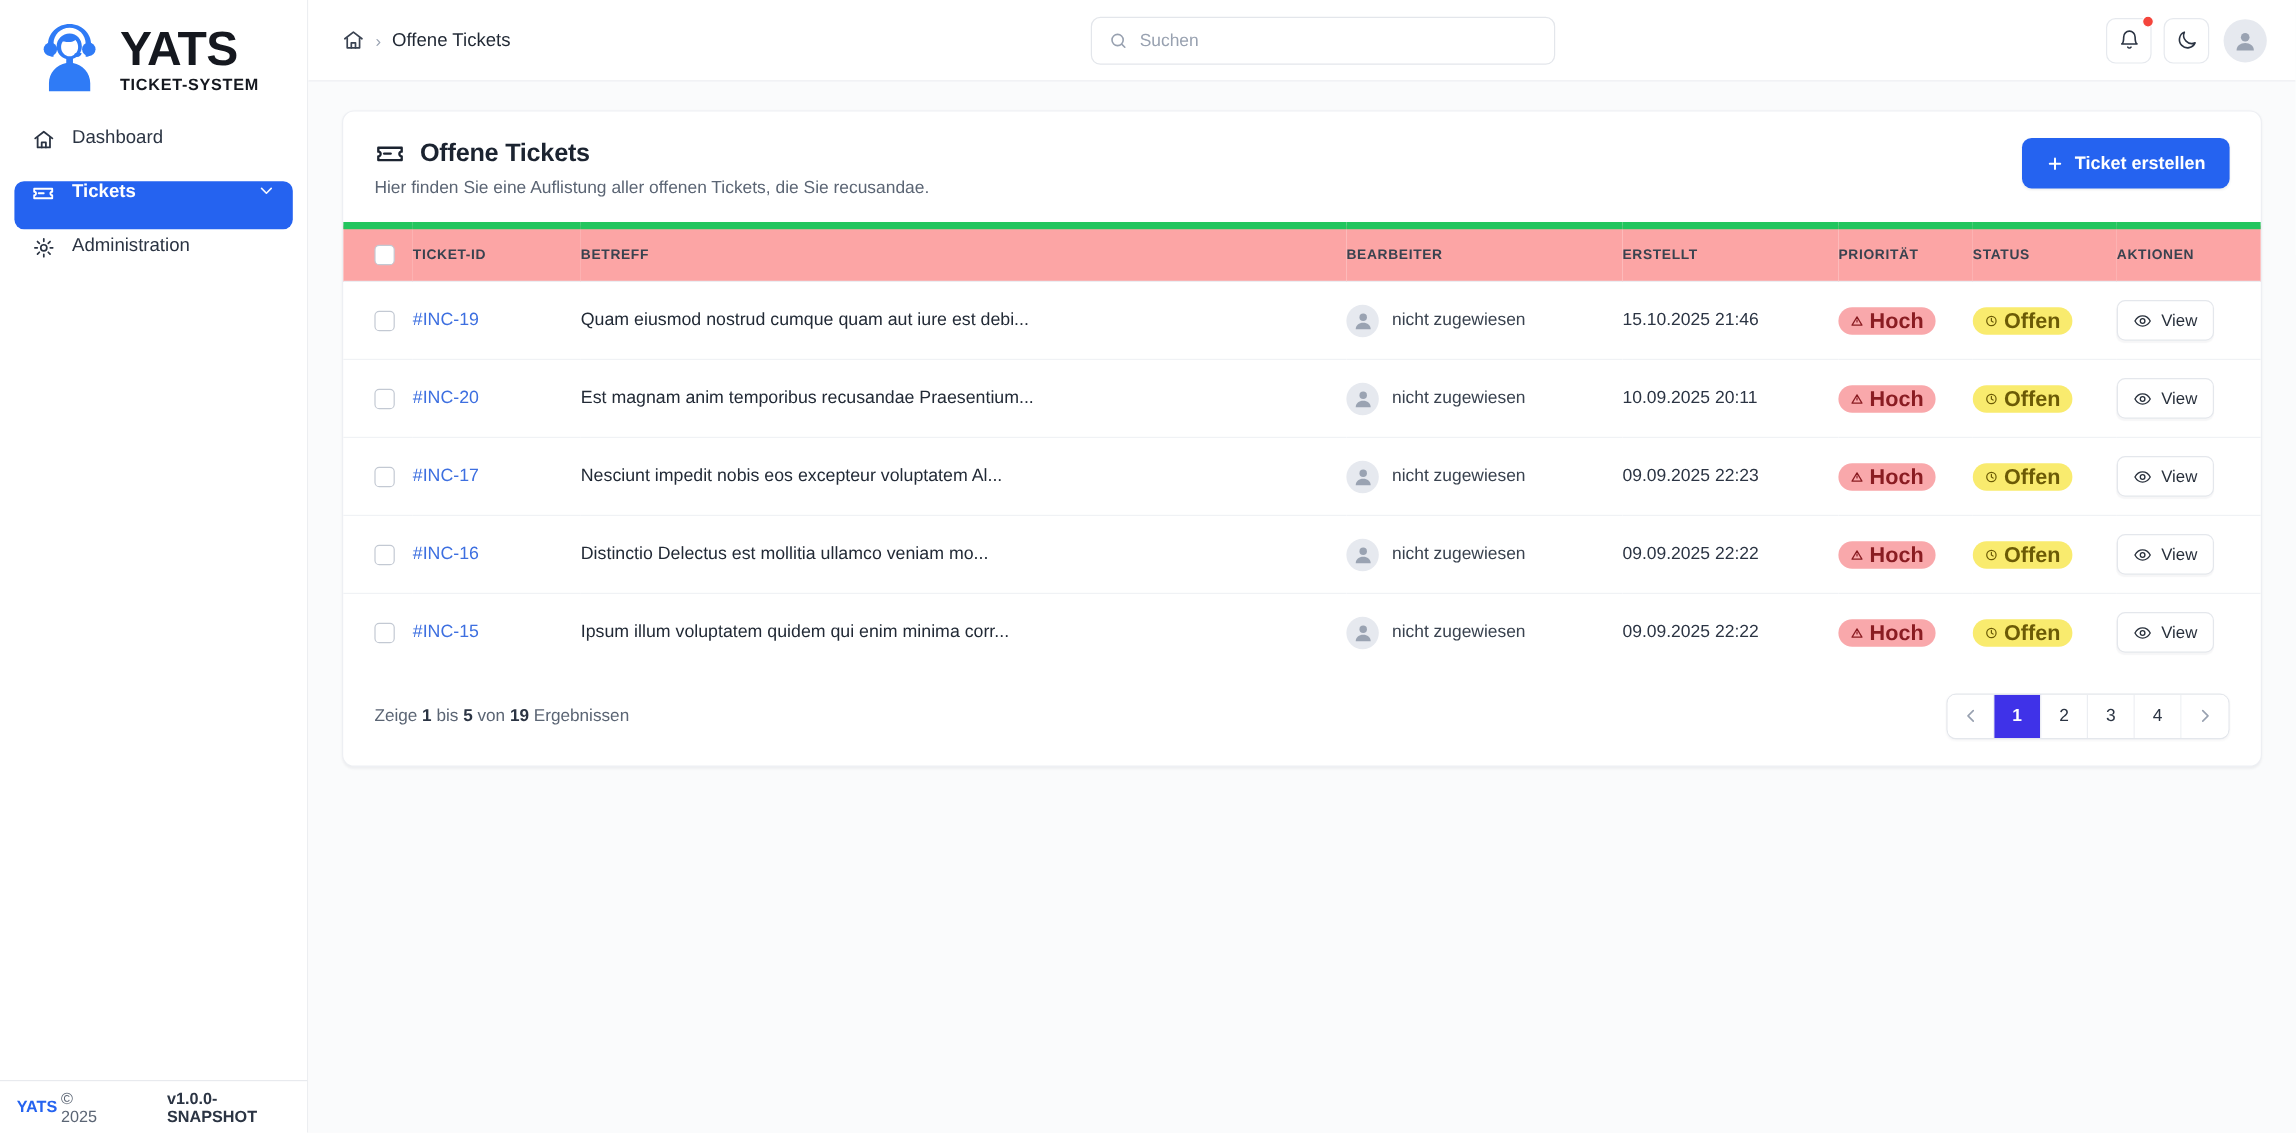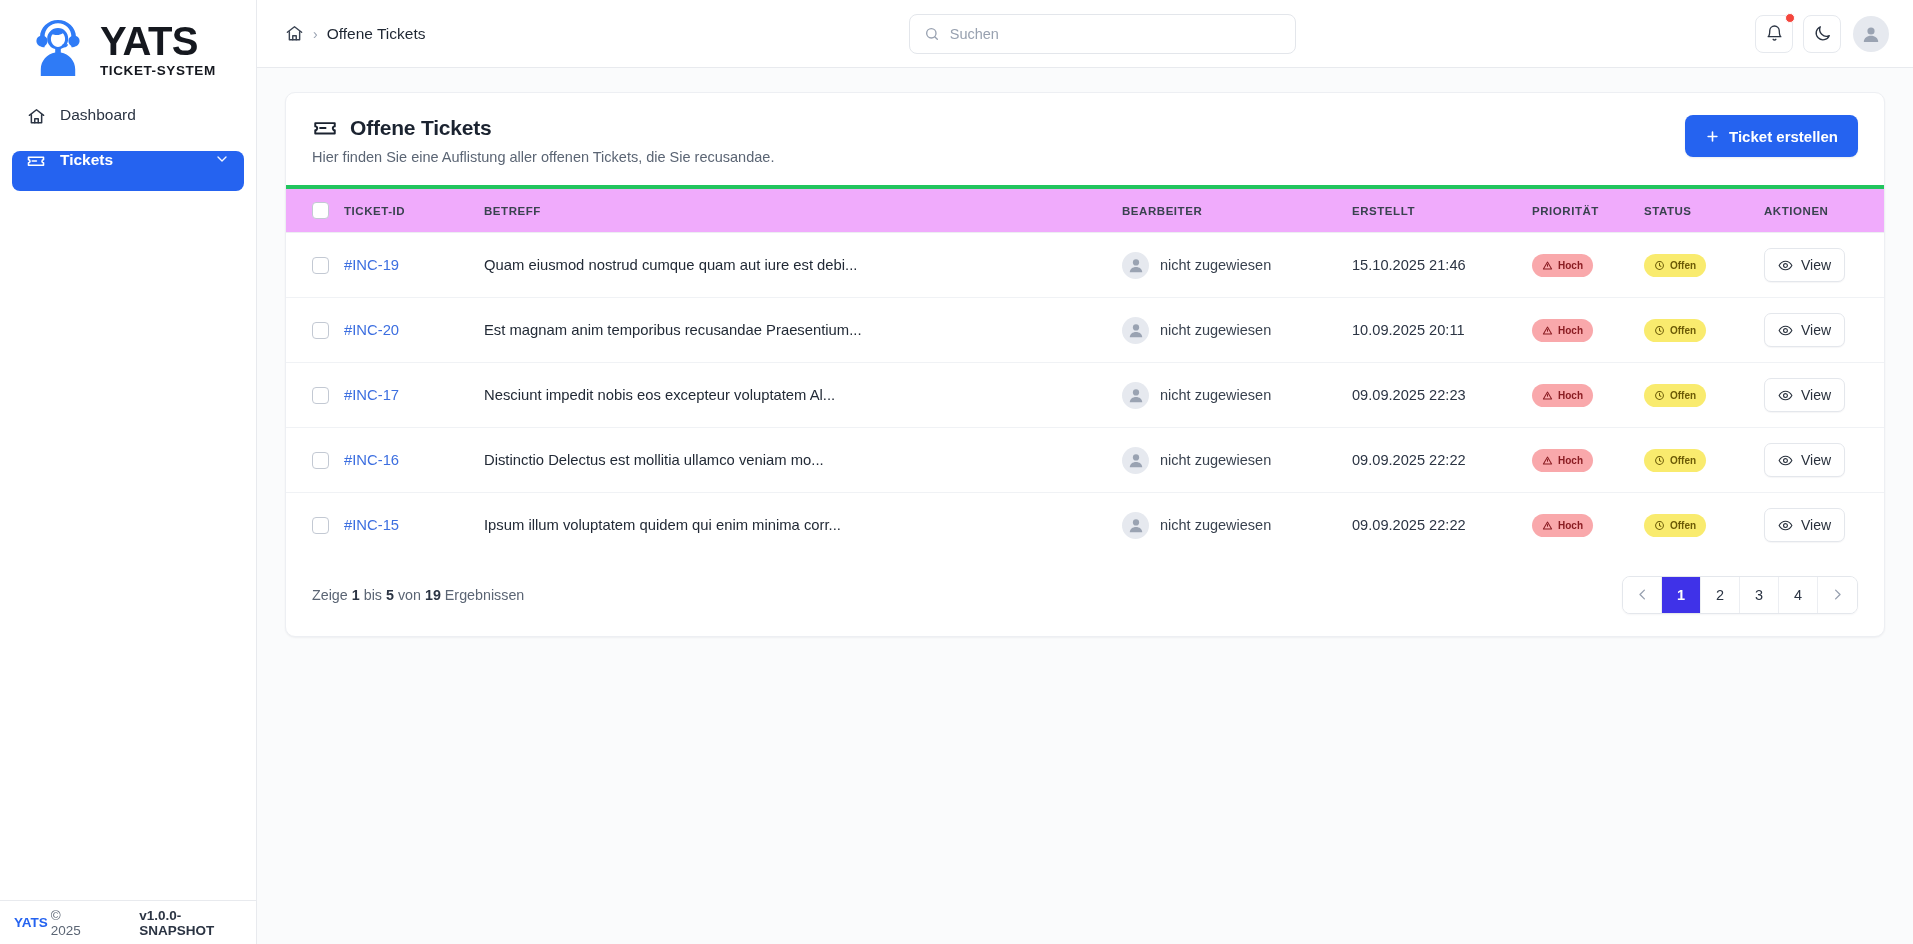--- a/index.html
+++ b/index.html
@@ -131,21 +131,21 @@
     display: inline-flex; align-items: center; gap: 9px;
     height: 42px; padding: 0 20px;
     background: #2563f0; color: #ffffff;
     border: 0; border-radius: 8px; cursor: pointer;
     font-family: "Liberation Sans", sans-serif;
     font-size: 15px; font-weight: 700;
     box-shadow: 0 1px 2px rgba(16,24,40,.08);
   }
 
   table { width: 100%; border-collapse: collapse; }
-  thead tr { background: #f0abfc; border-top: 4px solid #22c55e; border-bottom: 1px solid #eceef2; }
+  thead tr { background: #fca5a5; border-top: 6px solid #22c55e; border-bottom: 1px solid #eceef2; }
   th {
     text-align: left; font-size: 11.5px; font-weight: 700;
     letter-spacing: .55px; color: #39424f; text-transform: uppercase;
     padding: 13px 0; height: 44px; white-space: nowrap;
   }
   td { padding: 0; height: 65px; font-size: 14.8px; color: #2b3443; vertical-align: middle; }
   tbody tr { border-bottom: 1px solid #f0f2f5; }
   tbody tr:last-child { border-bottom: 0; }
 
   .col-chk   { width: 58px; padding-left: 26px !important; }
@@ -171,21 +171,21 @@
     background: #e6e9ef; flex: 0 0 27px;
     display: flex; align-items: center; justify-content: center;
   }
   .assignee-name { color: #39424f; font-size: 14.5px; }
   .date-cell { color: #2b3443; font-size: 14.6px; white-space: nowrap; }
 
   .badge {
     display: inline-flex; align-items: center; gap: 5px;
     height: 23px; padding: 0 10px;
     border-radius: 999px;
-    font-size: 10px; font-weight: 700;
+    font-size: 18px; font-weight: 700;
   }
   .badge-prio-hoch { background: #f9a8ab; color: #8a1c22; }
   .badge-stat-offen { background: #f9eb6e; color: #6b5a06; }
 
   .btn-view {
     display: inline-flex; align-items: center; gap: 8px;
     height: 34px; padding: 0 13px;
     background: #ffffff; border: 1px solid #e4e7ec;
     border-radius: 7px; cursor: pointer;
     font-family: "Liberation Sans", sans-serif;
@@ -260,20 +260,29 @@
           </svg>
         </span>
         <span class="nav-label">Tickets</span>
         <span class="nav-chevron">
           <svg width="16" height="16" viewBox="0 0 24 24" fill="none" stroke="#ffffff" stroke-width="2" stroke-linecap="round" stroke-linejoin="round">
               <path d="M6 9l6 6 6-6"></path>
             </svg>
         </span>
       </div>
 
+      <div class="nav-item">
+        <span class="nav-icon">
+          <svg width="19" height="19" viewBox="0 0 24 24" fill="none" stroke="#2b3443" stroke-width="1.8" stroke-linecap="round" stroke-linejoin="round">
+            <circle cx="12" cy="12" r="3.2"></circle>
+            <path d="M12 2.6v2.6M12 18.8v2.6M2.6 12h2.6M18.8 12h2.6M5.4 5.4l1.9 1.9M16.7 16.7l1.9 1.9M18.6 5.4l-1.9 1.9M7.3 16.7l-1.9 1.9"></path>
+          </svg>
+        </span>
+        <span class="nav-label">Administration</span>
+      </div>
 
     </nav>
 
     <div class="sidebar-spacer"></div>
 
     <div class="sidebar-footer">
       <span class="footer-brand">YATS</span>
       <span class="footer-copy">© 2025</span>
       <span class="footer-version">v1.0.0-SNAPSHOT</span>
     </div>

